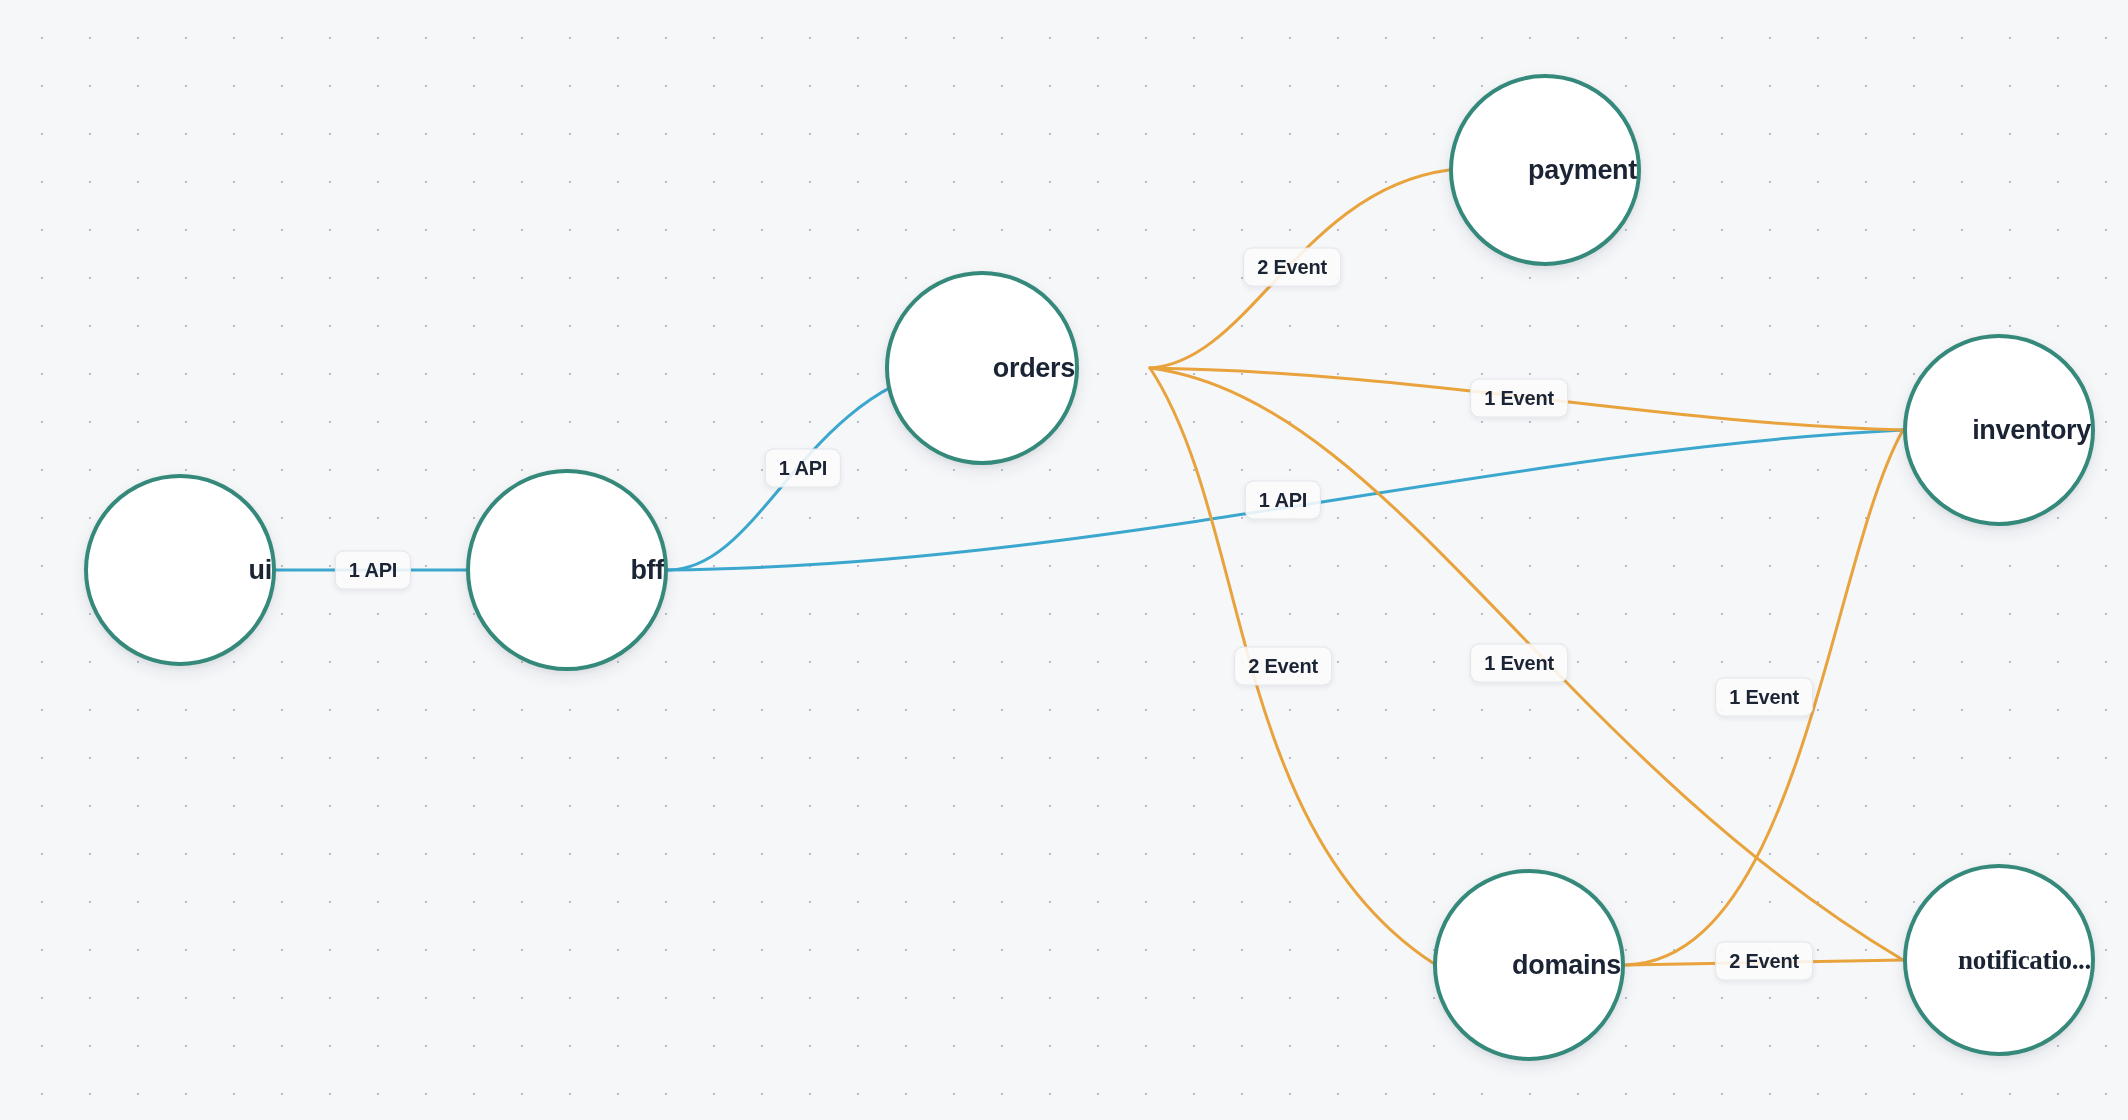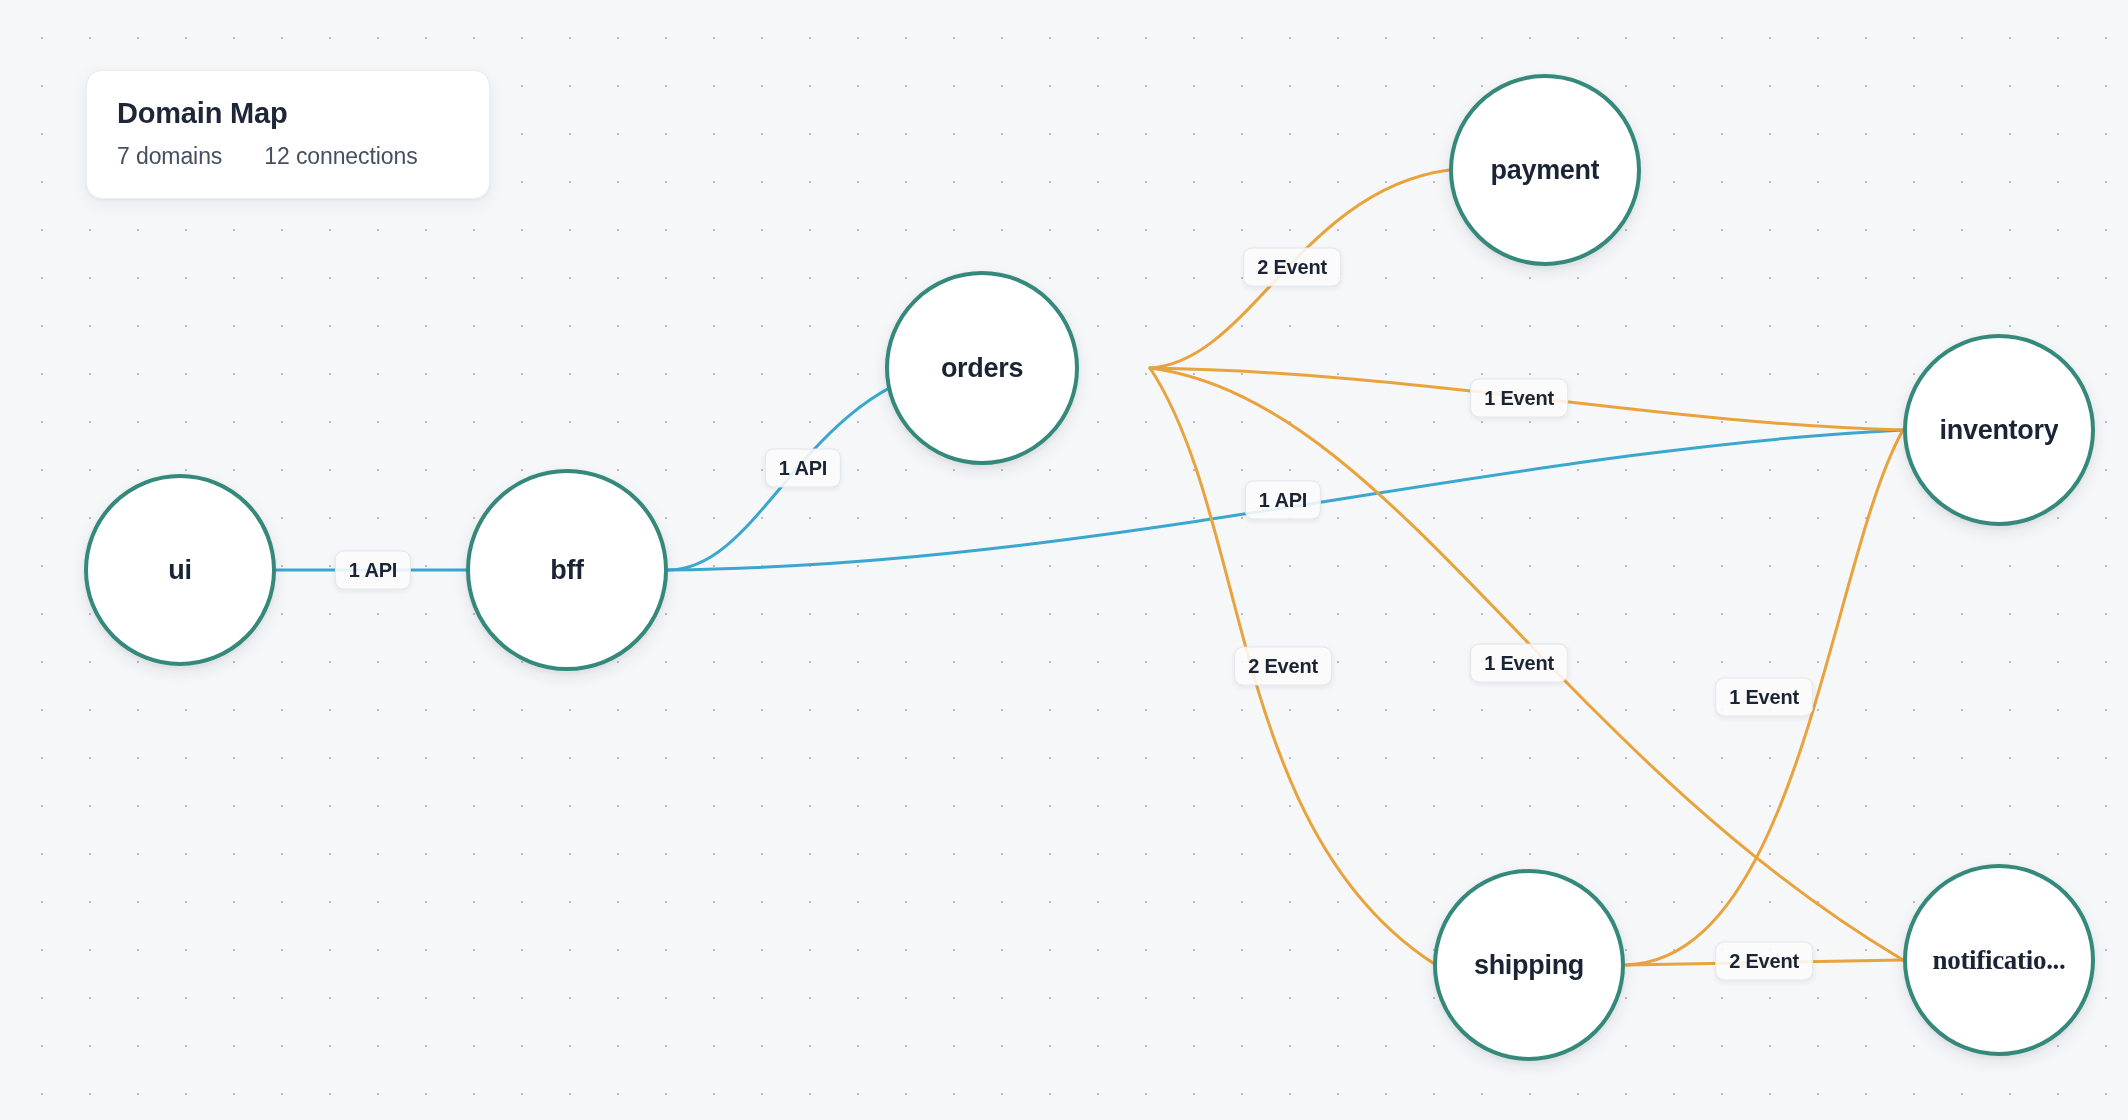--- a/index.html
+++ b/index.html
@@ -62,21 +62,21 @@
 
   
   .node {
     position: absolute;
     box-sizing: border-box;
     border-radius: 50%;
     background: #ffffff;
     border: 4px solid #35897b;
     display: flex;
     align-items: center;
-    justify-content: center;
+    justify-content: flex-end;
     box-shadow: 0 6px 16px rgba(25,35,55,0.09), 0 2px 5px rgba(25,35,55,0.05);
     transform: translate(-50%, -50%);
   }
   .node-label {
     font-size: 27px;
     font-weight: 700;
     color: #1b2434;
     letter-spacing: -0.3px;
     white-space: nowrap;
     overflow: hidden;
@@ -112,46 +112,39 @@
       <path d="M 668,570 C 760,570 800,400 942,368" fill="none" stroke="#3ba7ce" stroke-width="3" stroke-linecap="round"></path>
       <path d="M 668,570 C 1100,566 1500,450 1903,430" fill="none" stroke="#3ba7ce" stroke-width="3" stroke-linecap="round"></path>
       <path d="M 1150,368 C 1250,362 1300,190 1449,170" fill="none" stroke="#e8a33d" stroke-width="3" stroke-linecap="round"></path>
       <path d="M 1150,368 C 1420,372 1660,424 1903,430" fill="none" stroke="#e8a33d" stroke-width="3" stroke-linecap="round"></path>
       <path d="M 1150,368 C 1390,400 1550,750 1903,960" fill="none" stroke="#e8a33d" stroke-width="3" stroke-linecap="round"></path>
       <path d="M 1150,368 C 1250,520 1230,830 1433,963" fill="none" stroke="#e8a33d" stroke-width="3" stroke-linecap="round"></path>
       <path d="M 1626,965 C 1800,960 1830,560 1903,430" fill="none" stroke="#e8a33d" stroke-width="3" stroke-linecap="round"></path>
       <path d="M 1626,965 L 1903,960" fill="none" stroke="#e8a33d" stroke-width="3" stroke-linecap="round"></path>
     </svg>
 
-  <div class="legend-card">
-    <div class="legend-title">Domain Map</div>
-    <div class="legend-stats">
-      <span>7 domains</span>
-      <span>12 connections</span>
-    </div>
-  </div>
 
   <div id="node-layer">
       <div class="node" style="left: 180px; top: 570px; width: 192px; height: 192px; border-color: rgb(53, 137, 123);">
         <span class="node-label">ui</span>
       </div>
       <div class="node" style="left: 567px; top: 570px; width: 202px; height: 202px; border-color: rgb(53, 137, 123);">
         <span class="node-label">bff</span>
       </div>
       <div class="node" style="left: 982px; top: 368px; width: 194px; height: 194px; border-color: rgb(53, 137, 123);">
         <span class="node-label">orders</span>
       </div>
       <div class="node" style="left: 1545px; top: 170px; width: 192px; height: 192px; border-color: rgb(53, 137, 123);">
         <span class="node-label">payment</span>
       </div>
       <div class="node" style="left: 1999px; top: 430px; width: 192px; height: 192px; border-color: rgb(53, 137, 123);">
         <span class="node-label">inventory</span>
       </div>
       <div class="node" style="left: 1529px; top: 965px; width: 192px; height: 192px; border-color: rgb(53, 137, 123);">
-        <span class="node-label">shipping</span>
+        <span class="node-label">domains</span>
       </div>
       <div class="node" style="left: 1999px; top: 960px; width: 192px; height: 192px; border-color: rgb(53, 137, 123); font-family: Liberation Serif, serif;">
         <span class="node-label">notificatio...</span>
       </div>
     </div>
   <div id="label-layer">
       <div class="edge-label" style="left: 373px; top: 570px;">1 API</div>
       <div class="edge-label" style="left: 803px; top: 468px;">1 API</div>
       <div class="edge-label" style="left: 1283px; top: 500px;">1 API</div>
       <div class="edge-label" style="left: 1292px; top: 267px;">2 Event</div>

